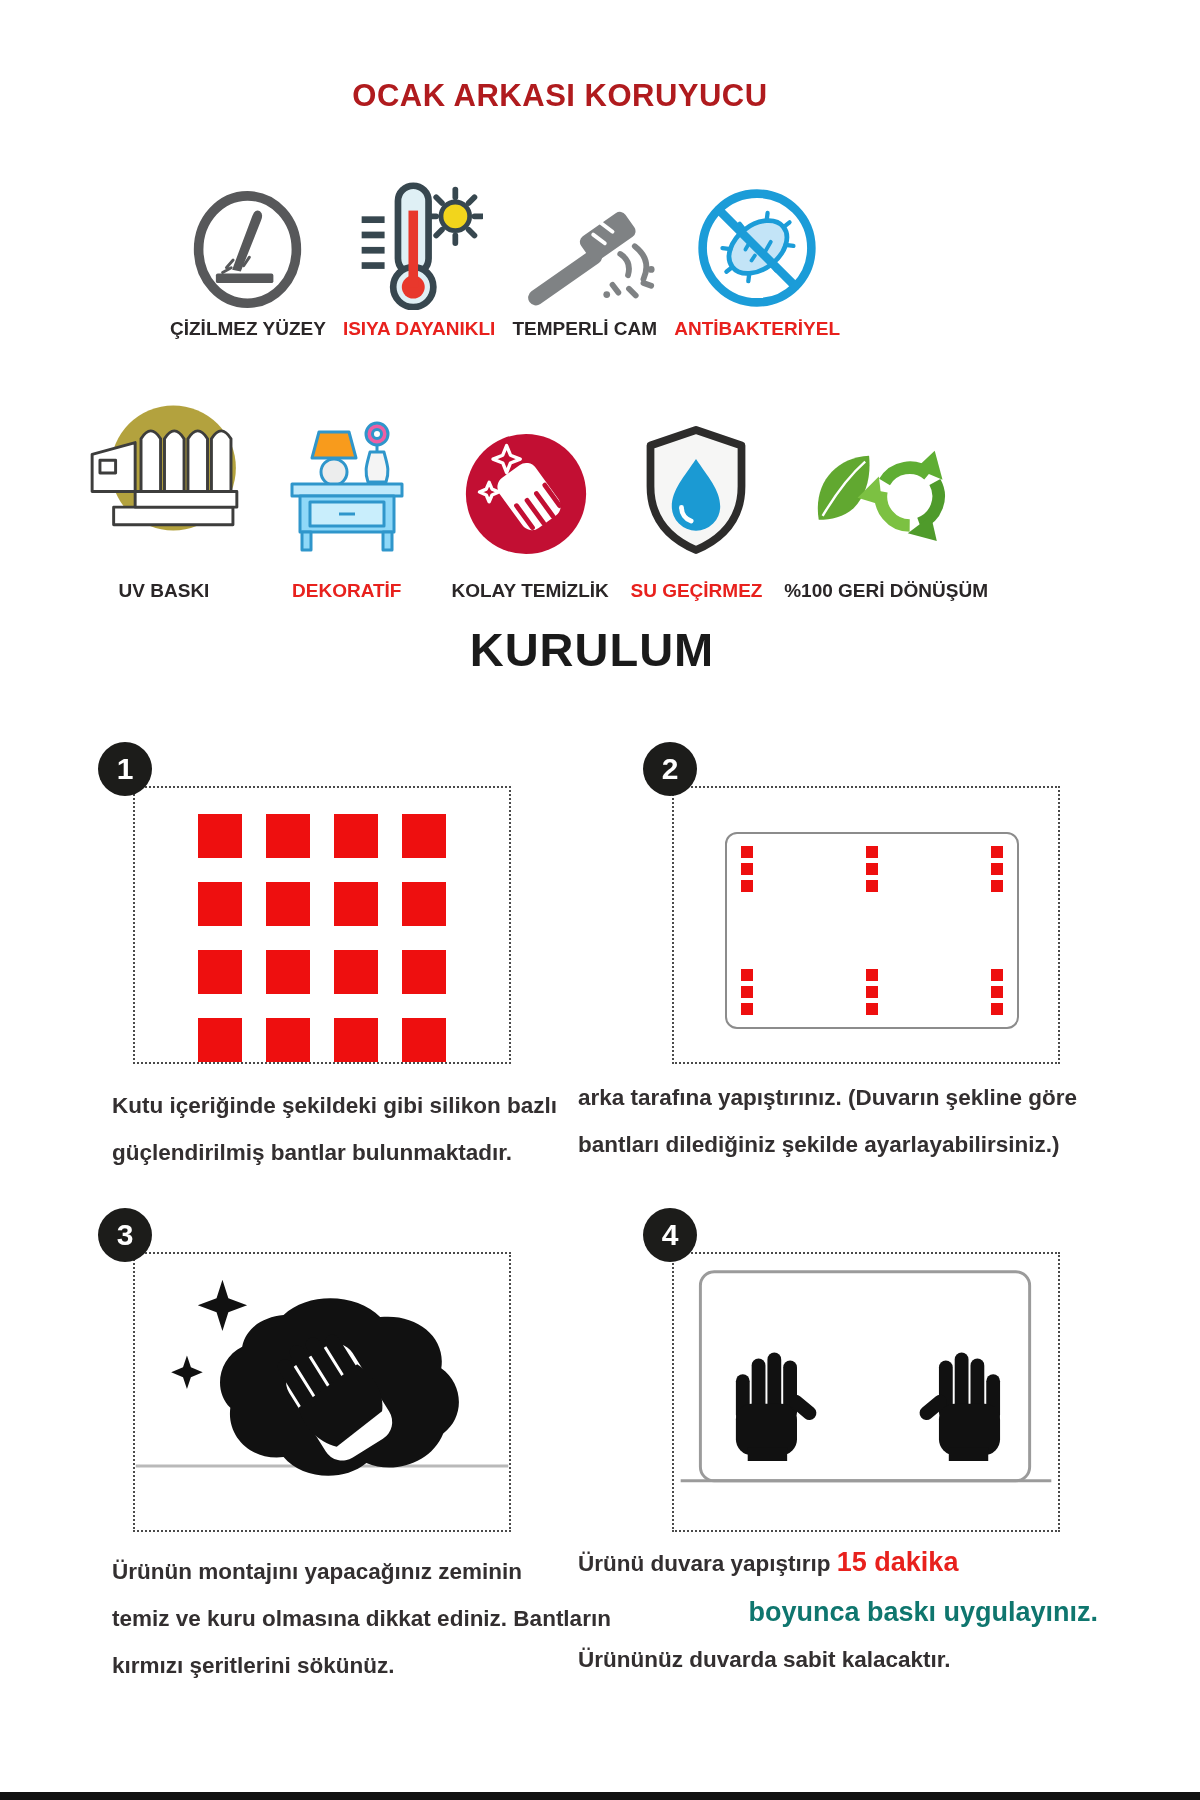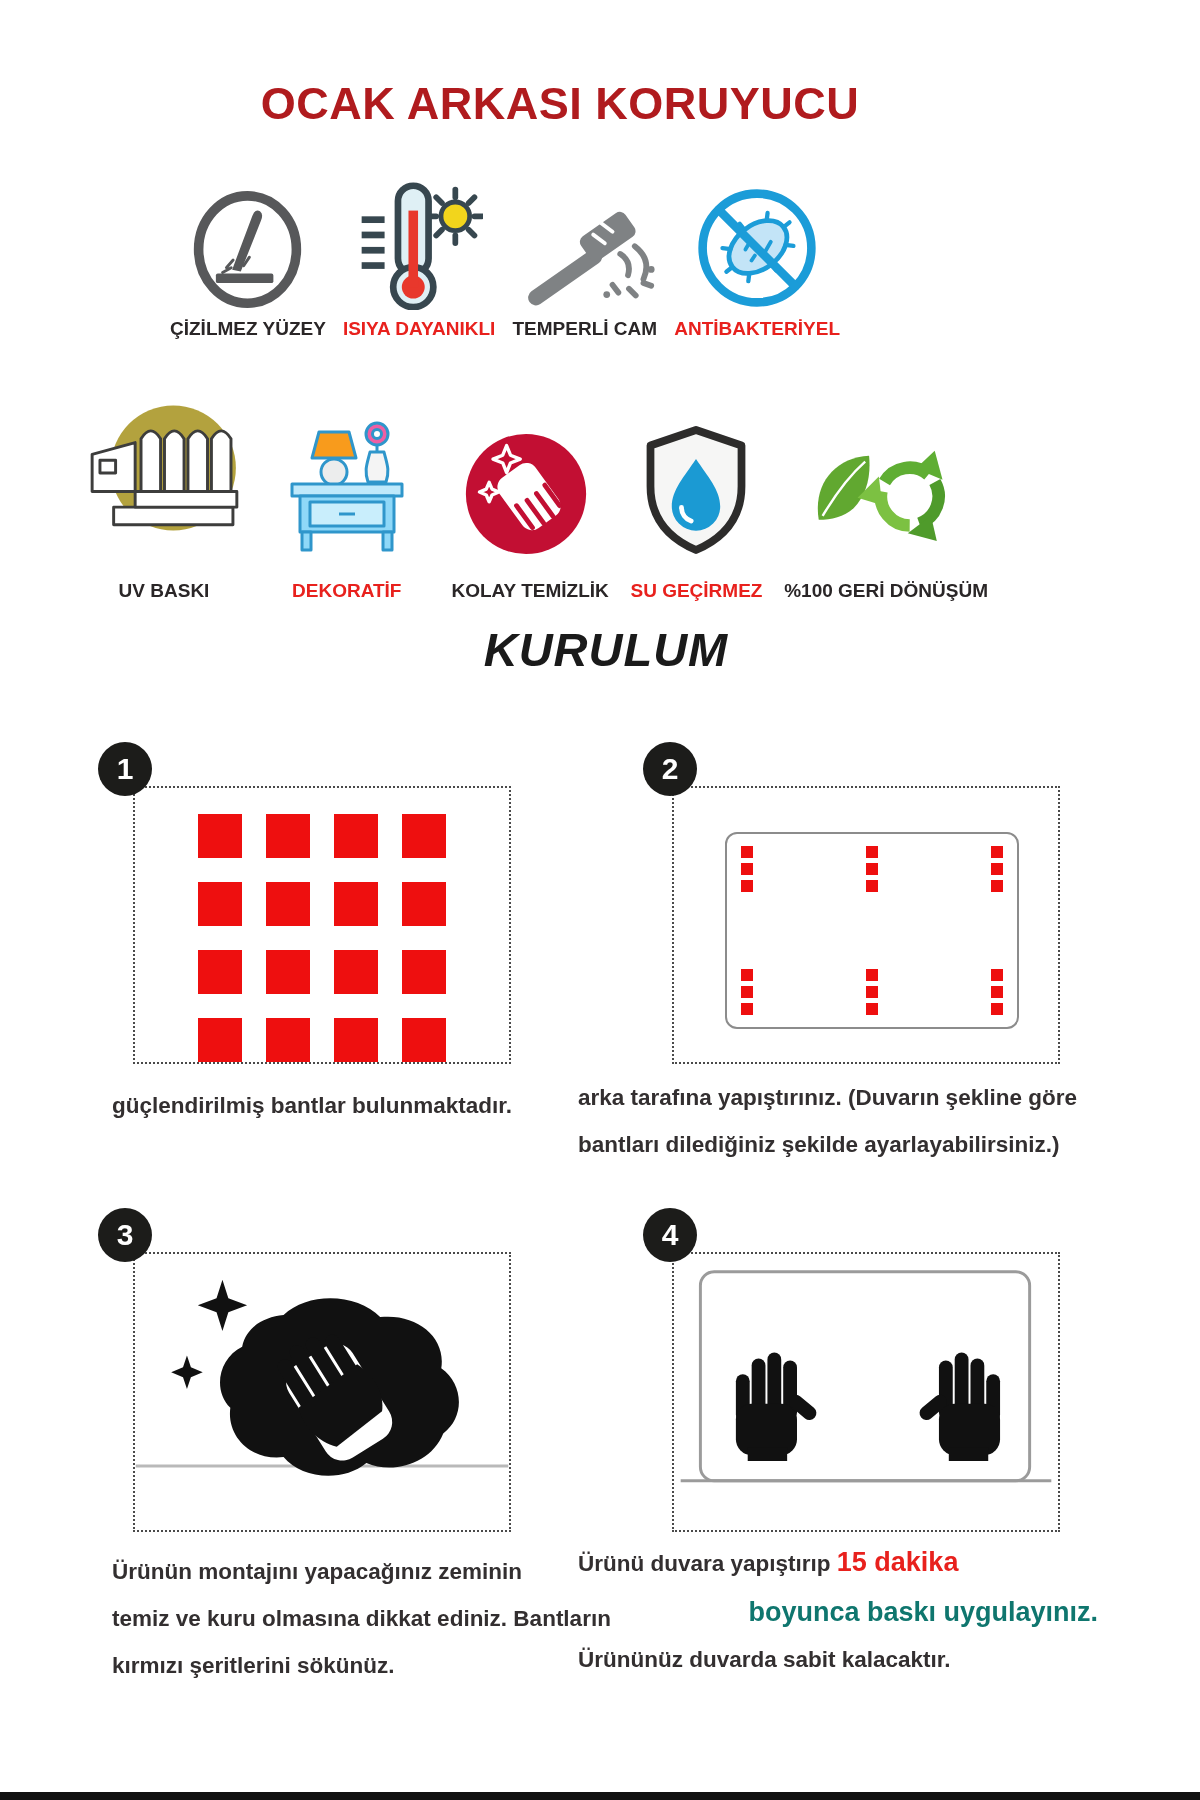--- a/index.html
+++ b/index.html
@@ -3,34 +3,34 @@
 <meta charset="utf-8">
 <style>
   html,body { margin:0; padding:0; background:#e9e9e9; }
   .page {
     position:relative; width:1200px; height:1800px; margin:0 auto;
     background:#ffffff; overflow:hidden;
     font-family:"Liberation Sans", sans-serif; font-weight:bold;
   }
   .title {
     position:absolute; top:78px; left:0; width:1120px; text-align:center;
-    font-size:45px; letter-spacing:0.5px; margin:0;
+    font-size:31px; letter-spacing:0.5px; margin:0;
   }
   .features-row { position:absolute; display:flex; justify-content:space-between; }
   .row1 { top:182px; left:170px; width:670px; }
   .row2 { top:378px; left:78px; width:910px; }
   .feature { display:flex; flex-direction:column; align-items:center; }
   .icon-box { display:flex; align-items:flex-end; justify-content:center; }
   .row1 .icon-box { height:128px; }
   .row2 .icon-box { height:180px; }
   .feature-label { margin-top:8px; font-size:19px; white-space:nowrap; }
   .row2 .feature-label { margin-top:22px; }
   .section-heading {
-    position:absolute; top:622px; left:16px; width:1180px; text-align:center;
-    font-size:47px; margin:0; letter-spacing:1px;font-style:italic;
+    position:absolute; top:622px; left:2px; width:1180px; text-align:center;
+    font-size:47px; margin:0; letter-spacing:1px;
   }
   .badge {
     position:absolute; width:54px; height:54px; border-radius:50%;
     background:#1c1c1a; color:#ffffff; display:flex; align-items:center;
     justify-content:center; font-size:30px; z-index:2;
   }
   .dash-box { position:absolute; border:2px dotted #4a4a4a; box-sizing:border-box; }
   #box1 { left:133px; top:786px;  width:378px; height:278px; }
   #box2 { left:672px; top:786px;  width:388px; height:278px; }
   #box3 { left:133px; top:1252px; width:378px; height:280px; }
@@ -268,20 +268,21 @@
         <div class="tape-square" style="background: rgb(238, 15, 15);"></div>
         <div class="tape-square" style="background: rgb(238, 15, 15);"></div>
         <div class="tape-square" style="background: rgb(238, 15, 15);"></div>
         <div class="tape-square" style="background: rgb(238, 15, 15);"></div>
         <div class="tape-square" style="background: rgb(238, 15, 15);"></div>
         <div class="tape-square" style="background: rgb(238, 15, 15);"></div>
         <div class="tape-square" style="background: rgb(238, 15, 15);"></div>
       </div>
   </div>
   <div class="step-text" id="text1">
+    <div>Kutu içeriğinde şekildeki gibi silikon bazlı</div>
     <div>güçlendirilmiş bantlar bulunmaktadır.</div>
   </div>
 
   <div class="badge" style="left:643px; top:742px;">
     <span>2</span>
   </div>
   <div class="dash-box" id="box2">
     <div class="tape-panel">
       <div class="tape-row">
           <div class="tape-cluster">

